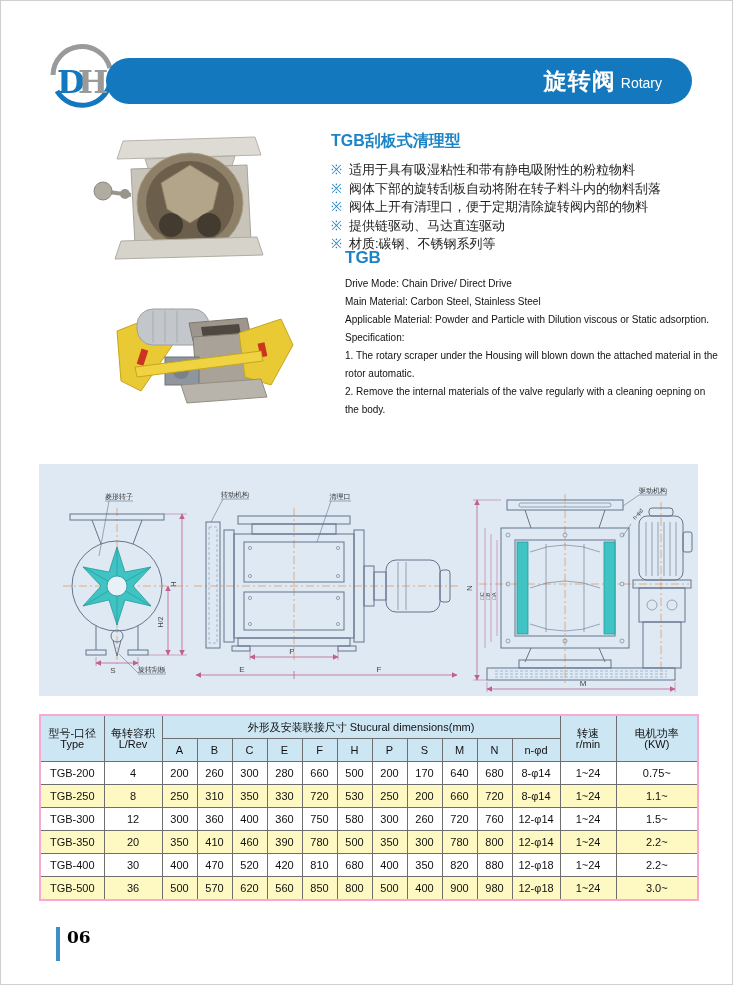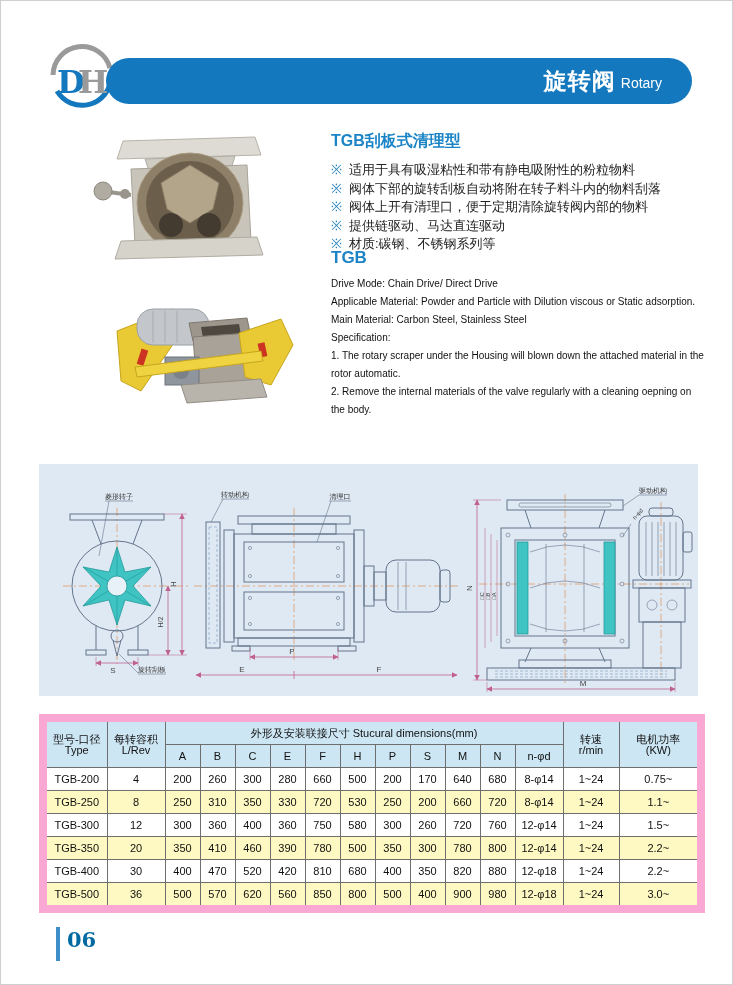--- a/index.html
+++ b/index.html
@@ -14,39 +14,39 @@
   .banner .en{font-size:14px;margin-left:5px;position:relative;top:2px;}
   
   .photo1{position:absolute;left:92px;top:130px;}
   .photo2{position:absolute;left:108px;top:290px;}
   
   .intro{position:absolute;left:330px;top:122px;width:374px;margin-top:8px;}
   .intro h2{margin:0 0 9px 0;font-size:16px;color:#1b84c6;}
   .feature-list{list-style:none;margin:0;padding:0;font-size:13px;color:#222;}
   .feature-list li{display:flex;line-height:18.5px;}
   .feature-list .mark{color:#2e86c1;margin-right:7px;flex:none;}
-  .spec{position:absolute;left:330px;top:247px;width:376px;}
+  .spec{position:absolute;left:344px;top:247px;width:376px;}
   .spec h2{margin:0 0 7px 0;font-size:17px;color:#1b84c6;}
   .spec-lines{font-size:10px;line-height:18px;color:#111;}
   
   .diagram{position:absolute;left:38px;top:463px;width:659px;height:232px;background:#dfe9f3;}
   .diagram svg{display:block;}
   
   .spec-table{position:absolute;left:38px;top:713px;width:659px;border-collapse:collapse;
-              table-layout:fixed;font-size:11px;color:#111;border:8px solid #f9a8d4;}
+              table-layout:fixed;font-size:11px;color:#111;border:2px solid #f9a8d4;}
   .spec-table th,.spec-table td{border:1px solid #6e6e6e;text-align:center;padding:0;height:22px;
               overflow:hidden;font-weight:normal;white-space:nowrap;}
   .spec-table thead th{background:#cde6f4;}
   .spec-table .two-line{line-height:11px;font-size:11px;}
   .spec-table tbody tr.zebra{background:#fef9c3;}
   .spec-table tbody td{font-size:11px;}
   
   .footer-bar{position:absolute;left:55px;top:926px;width:4px;height:34px;background:#3d8ec9;}
   .page-num{position:absolute;left:66px;top:926px;font-family:"DejaVu Serif",serif;
-            font-weight:bold;font-size:21px;color:#0369a1;text-align:center;}
+            font-weight:bold;font-size:17px;color:#000000;text-align:center;}
   
   .ln{stroke:#64748b;stroke-width:1;fill:none;}
   .lt{stroke:#64748b;stroke-width:.6;fill:none;}
   .cl{stroke:#e09a64;stroke-width:.8;fill:none;stroke-dasharray:8 3 2 3;}
   .dm{stroke:#c06090;stroke-width:.8;fill:none;}
   .dx{stroke:#c06090;stroke-width:.55;fill:none;}
   .dash{stroke:#7a9cc4;stroke-width:.6;fill:none;stroke-dasharray:3 2;}
   .teal{fill:#3fc3c3;stroke:#239b9b;stroke-width:.8;}
   .dtxt{font-family:"Liberation Sans",sans-serif;fill:#444;}
   .ltxt{font-family:"Liberation Sans",sans-serif;fill:#333;}
@@ -130,22 +130,22 @@
           <span class="mark">※</span>
           <span>材质:碳钢、不锈钢系列等</span>
         </li>
       </ul>
   </div>
 
   <div class="spec">
     <h2>TGB</h2>
     <div class="spec-lines">
         <div>Drive Mode: Chain Drive/ Direct Drive</div>
+        <div>Main Material: Carbon Steel, Stainless Steel</div>
         <div>Applicable Material: Powder and Particle with Dilution viscous or Static adsorption.</div>
-        <div>Main Material: Carbon Steel, Stainless Steel</div>
         <div>Specification:</div>
         <div>1. The rotary scraper under the Housing will blown down the attached material in the rotor automatic.</div>
         <div>2. Remove the internal materials of the valve regularly with a cleaning oepning on the body.</div>
       </div>
   </div>
 
   <div class="diagram">
     <svg width="659" height="232" viewBox="0 0 659 232">
       <defs>
         <marker id="ar" viewBox="0 0 10 10" refX="9" refY="5" markerWidth="7" markerHeight="7" orient="auto-start-reverse">

